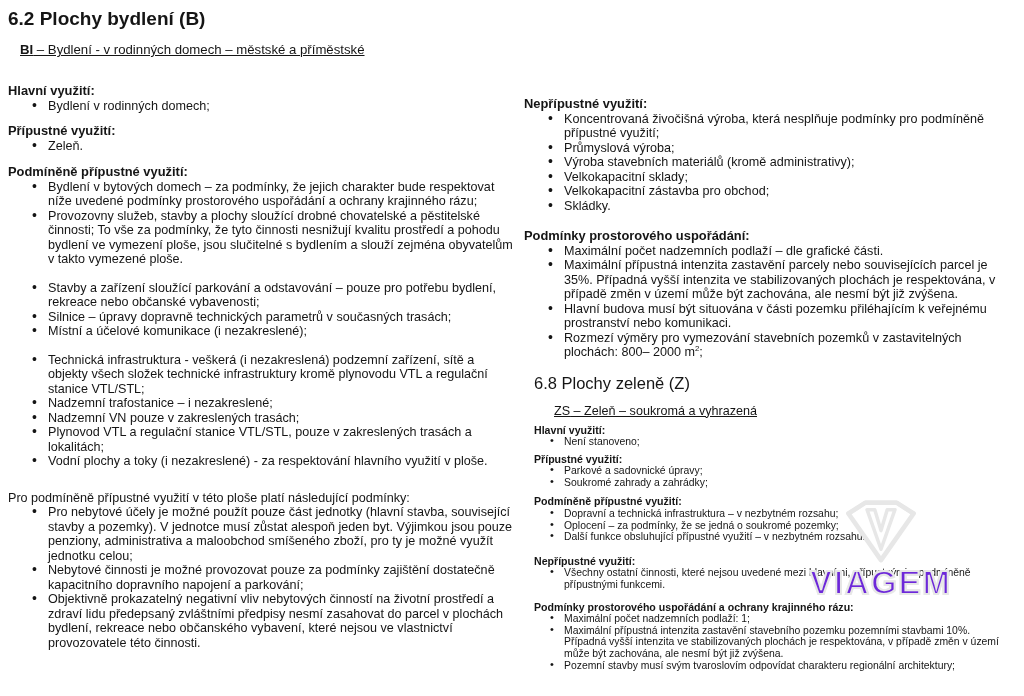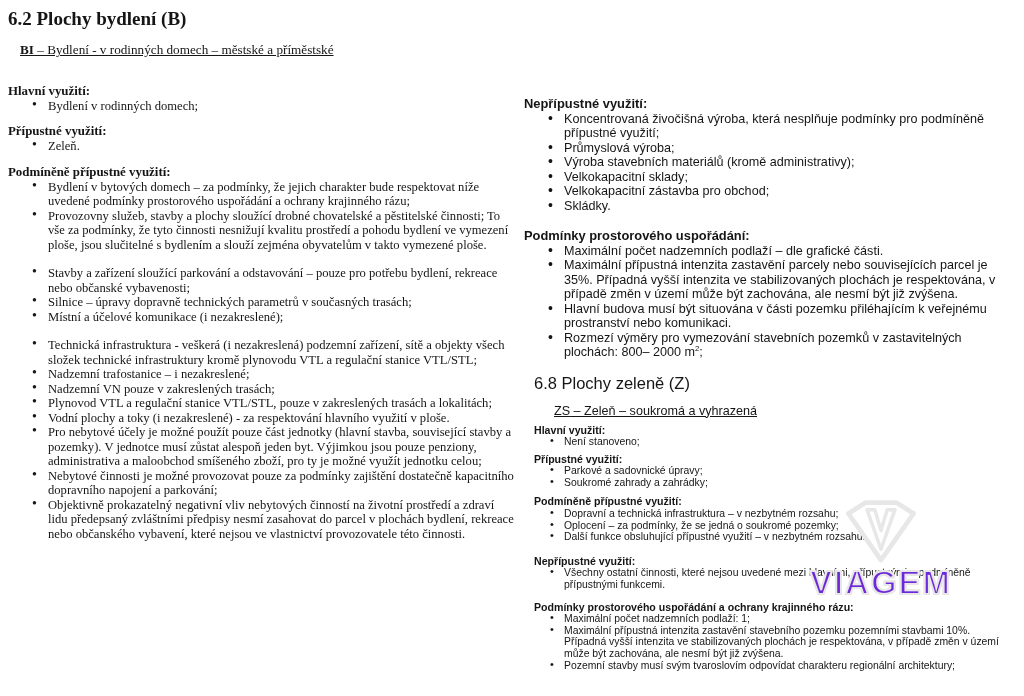--- a/index.html
+++ b/index.html
@@ -1,21 +1,21 @@
 <!DOCTYPE html>
 <html><head>
 <meta charset="utf-8">
 <style>
   html,body{margin:0;padding:0;background:#e8e8e8;}
   .page{
     position:relative;width:1024px;height:696px;background:#ffffff;
     font-family:"Liberation Sans","DejaVu Sans",sans-serif;color:#151515;
     overflow:hidden;margin:0 auto;
   }
-  .col-left{position:absolute;left:8px;top:8px;width:507px;font-family:Liberation Serif, serif;}
+  .col-left{position:absolute;left:8px;top:8px;width:507px;}
   .col-right{position:absolute;left:524px;top:97px;width:488px;}
   .title1{font-size:19px;font-weight:bold;line-height:22px;}
   .title2{font-size:16.5px;font-weight:normal;line-height:20px;margin-top:13px;margin-left:10px;}
   .subtitle{font-size:13.2px;line-height:15px;margin-top:12px;text-decoration:underline;padding-left:12px;}
   .subtitle .code{font-weight:bold;}
   .subtitle-sm{font-size:12.6px;line-height:15px;margin-top:11px;margin-left:10px;text-decoration:underline;}
   .subtitle-sm .code{font-weight:normal;margin-left:20px;}
   .h13{font-size:12.9px;font-weight:bold;line-height:14.5px;}
   .body13{font-size:12.6px;line-height:14.5px;}
   .mt-gap1{margin-top:27px;}
@@ -90,20 +90,21 @@
     <div class="body13 mt-group">
         <ul>
       <li>Technická infrastruktura  - veškerá (i nezakreslená) podzemní zařízení, sítě a objekty všech složek technické infrastruktury kromě plynovodu VTL a regulační stanice VTL/STL;</li>
       <li>Nadzemní trafostanice – i nezakreslené;</li>
       <li>Nadzemní VN pouze v zakreslených trasách;</li>
       <li>Plynovod VTL a regulační stanice VTL/STL, pouze v zakreslených trasách a lokalitách;</li>
       <li>Vodní plochy a toky (i nezakreslené) - za respektování hlavního využití v ploše.</li>
     </ul>
       </div>
 
+    <div class="body13 mt-plain">Pro podmíněně přípustné využití v této ploše platí následující podmínky:</div>
     <div class="body13">
         <ul>
       <li>Pro nebytové účely je možné použít pouze část jednotky (hlavní stavba, související stavby a pozemky). V jednotce musí zůstat alespoň jeden byt. Výjimkou jsou pouze penziony, administrativa a maloobchod smíšeného zboží, pro ty je možné využít jednotku celou;</li>
       <li>Nebytové činnosti je možné provozovat pouze za podmínky zajištění dostatečně kapacitního dopravního napojení a parkování;</li>
       <li>Objektivně prokazatelný negativní vliv nebytových činností na životní prostředí a zdraví lidu předepsaný zvláštními předpisy nesmí zasahovat do parcel v plochách bydlení, rekreace nebo občanského vybavení, které nejsou ve vlastnictví provozovatele této činnosti.</li>
     </ul>
       </div>
   </div>
 
   <div class="col-right">

